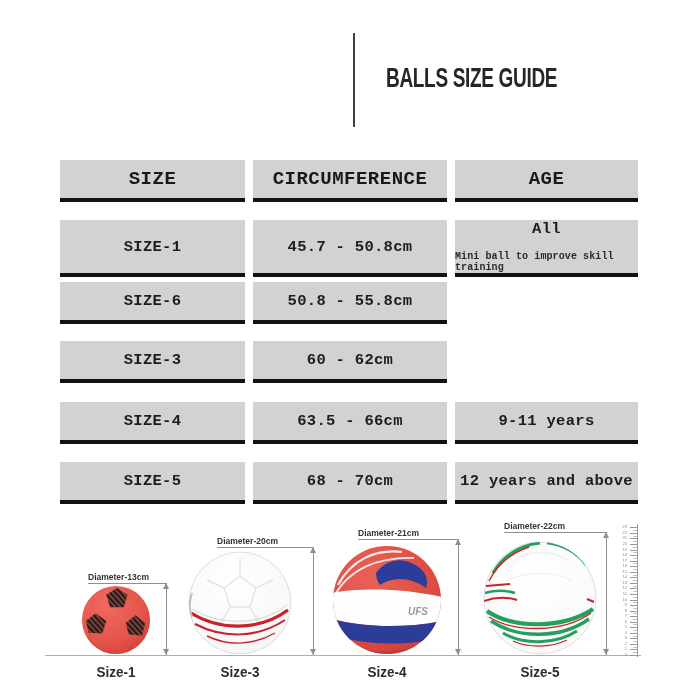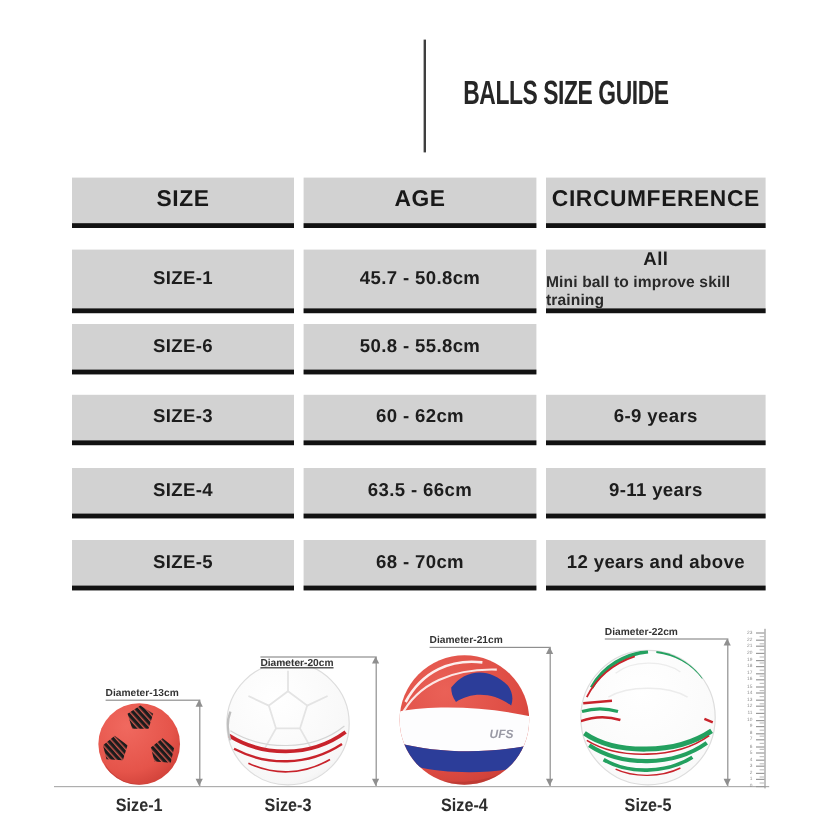--- a/index.html
+++ b/index.html
@@ -8,29 +8,29 @@
   #stage { position:relative; width:700px; height:700px; background:#fff; overflow:hidden; }
 
   
   .logo-wrap { position:absolute; left:141px; top:12px; width:190px; height:126px; }
   .hdr-divider { position:absolute; left:353px; top:33px; width:2px; height:94px; background:#3f3f3f; }
   .hdr-title { position:absolute; left:386px; top:62px; height:31px; line-height:31px;
                font-size:28px; font-weight:700; color:#262626; letter-spacing:-0.5px;
                transform:scaleX(0.68); transform-origin:left center; white-space:nowrap; }
 
   
-  .table-wrap { position:absolute; left:60px; top:148px; width:578px; height:413px; }
+  .table-wrap { position:absolute; left:60px; top:160px; width:578px; height:413px;font-family:Liberation Mono, monospace; }
   .trow { position:absolute; left:0; width:578px; height:42px; display:grid;
           grid-template-columns:185px 194px 183px; column-gap:8px; }
   .tcell { background:#d2d2d2; border-bottom:4px solid #121212; display:flex;
            flex-direction:column; align-items:center; justify-content:center;
            color:#1d1d1d; }
   .hcell { font-size:19px; font-weight:700; letter-spacing:0.5px; color:#191919; }
   .vcell { font-size:15.5px; font-weight:700; letter-spacing:0.3px; }
-  .age-note { font-size:13px; font-weight:700; color:#2a2a2a; margin-top:1px; letter-spacing:0.1px; }
+  .age-note { font-size:10px; font-weight:700; color:#2a2a2a; margin-top:13px; letter-spacing:0.1px; }
 
   
   .baseline { position:absolute; left:45px; top:655px; width:596px; height:1px; background:#aeaeae; }
   .ball-svg { position:absolute; }
   .size-label { position:absolute; top:663px; font-size:15px; font-weight:700; color:#2d2d2d;
                 transform:translateX(-50%) scaleX(0.9); white-space:nowrap; }
   .dim-label { position:absolute; font-size:8.5px; font-weight:700; color:#333; white-space:nowrap; }
   .dim-h { position:absolute; height:1px; background:#8f8f8f; }
   .dim-v { position:absolute; width:1px; background:#8f8f8f; }
   .arr { position:absolute; width:0; height:0; }
@@ -51,42 +51,41 @@
 <div id="stage">
 
 
   <div class="hdr-divider"></div>
   <div class="hdr-title">BALLS SIZE GUIDE</div>
 
   <div class="table-wrap">
 
     <div class="trow" style="top:0">
       <div class="tcell hcell">SIZE</div>
+      <div class="tcell hcell">CIRCUMFERENCE</div>
       <div class="tcell hcell">AGE</div>
-      <div class="tcell hcell">CIRCUMFERENCE</div>
     </div>
 
     <div class="trow" style="top:60px">
       <div class="tcell vcell">SIZE-1</div>
       <div class="tcell vcell">45.7 - 50.8cm</div>
       <div class="tcell">
         <span class="vcell">All</span>
         <span class="age-note">Mini ball to improve skill training</span>
       </div>
     </div>
 
     <div class="trow" style="top:122px">
       <div class="tcell vcell">SIZE-6</div>
       <div class="tcell vcell">50.8 - 55.8cm</div>
     </div>
 
     <div class="trow" style="top:181px">
       <div class="tcell vcell">SIZE-3</div>
       <div class="tcell vcell">60 - 62cm</div>
-      <div class="tcell vcell">6-9 years</div>
     </div>
 
     <div class="trow" style="top:242px">
       <div class="tcell vcell">SIZE-4</div>
       <div class="tcell vcell">63.5 - 66cm</div>
       <div class="tcell vcell">9-11 years</div>
     </div>
 
     <div class="trow" style="top:302px">
       <div class="tcell vcell">SIZE-5</div>
@@ -196,21 +195,21 @@
       <path d="M30,100 C45,107 68,107 84,99" stroke="#c8232b" stroke-width="1.2"></path>
     </g>
   </svg>
 
   <div class="dim-label" style="left:88px; top:572px;text-align:right;">Diameter-13cm</div>
   <div class="dim-h" style="left:88px; top:583px; width:78px;"></div>
   <div class="dim-v" style="left:166px; top:583px; height:72px;"></div>
   <div class="arr up" style="left:163px; top:583px;"></div>
   <div class="arr down" style="left:163px; top:649px;"></div>
 
-  <div class="dim-label" style="left:217px; top:547px;text-decoration:underline;">Diameter-20cm</div>
+  <div class="dim-label" style="left:217px; top:536px;">Diameter-20cm</div>
   <div class="dim-h" style="left:217px; top:547px; width:96px;"></div>
   <div class="dim-v" style="left:313px; top:547px; height:108px;"></div>
   <div class="arr up" style="left:310px; top:547px;"></div>
   <div class="arr down" style="left:310px; top:649px;"></div>
 
   <div class="dim-label" style="left:358px; top:528px;">Diameter-21cm</div>
   <div class="dim-h" style="left:358px; top:539px; width:100px;"></div>
   <div class="dim-v" style="left:458px; top:539px; height:116px;"></div>
   <div class="arr up" style="left:455px; top:539px;"></div>
   <div class="arr down" style="left:455px; top:649px;"></div>

